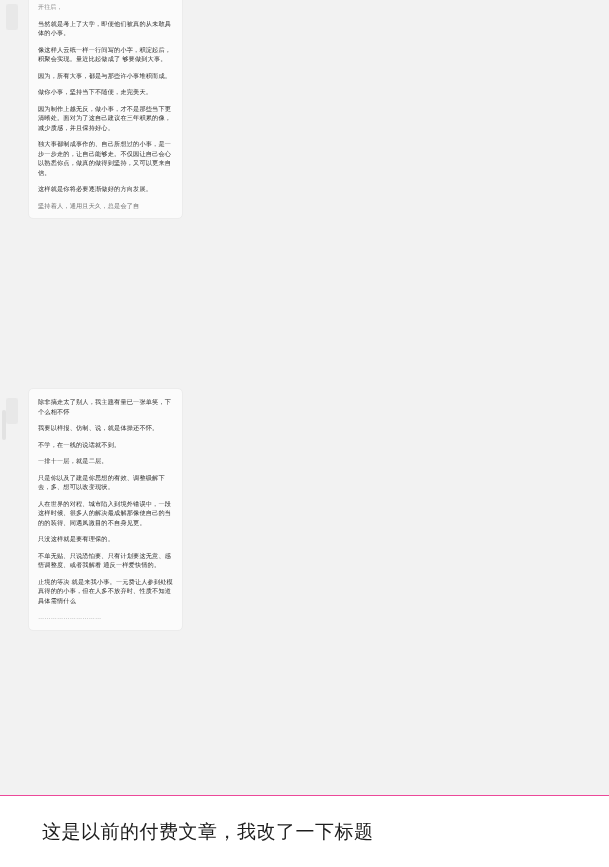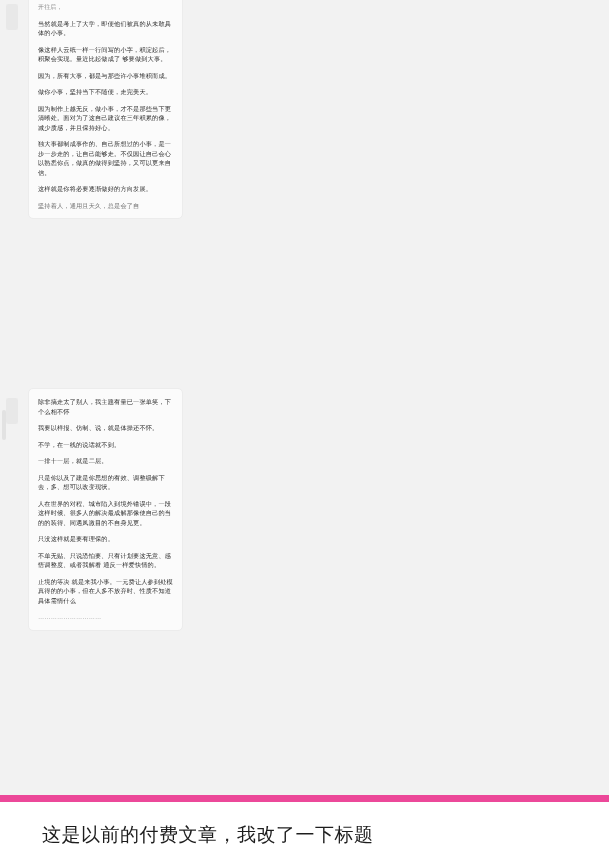--- a/index.html
+++ b/index.html
@@ -76,21 +76,21 @@
   .caption-bar {
     position: absolute;
     left: 0;
     top: 795px;
     width: 609px;
     height: 72px;
     background: #ffffff;
     display: flex;
     align-items: center;
     box-sizing: border-box;
-    border-top: 7px solid #ec4899;
+    border-top: 1px solid #ec4899;
   }
   .caption-text {
     padding-left: 42px;
     font-size: 19px;
     color: #1d1d1d;
     letter-spacing: .5px;
     font-family: "Liberation Sans", sans-serif;
   }
   .scroll-nub {
     position: absolute;

